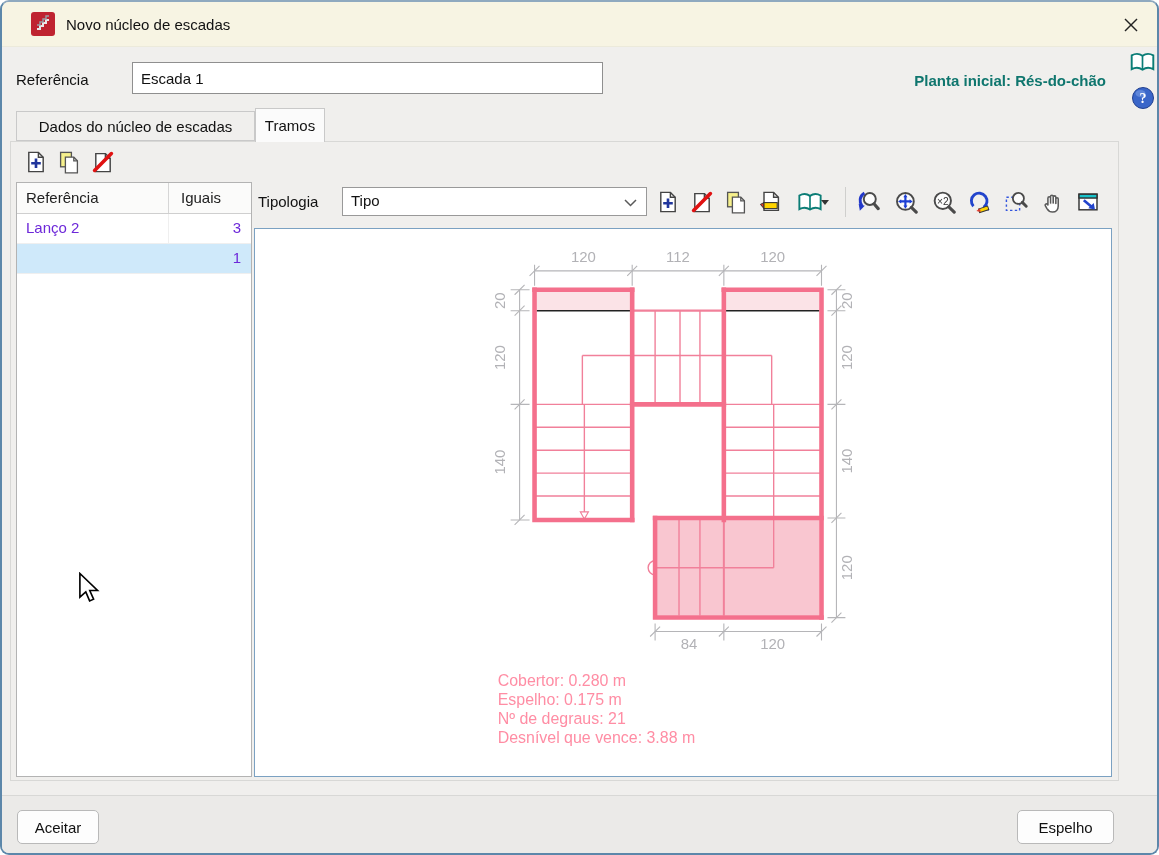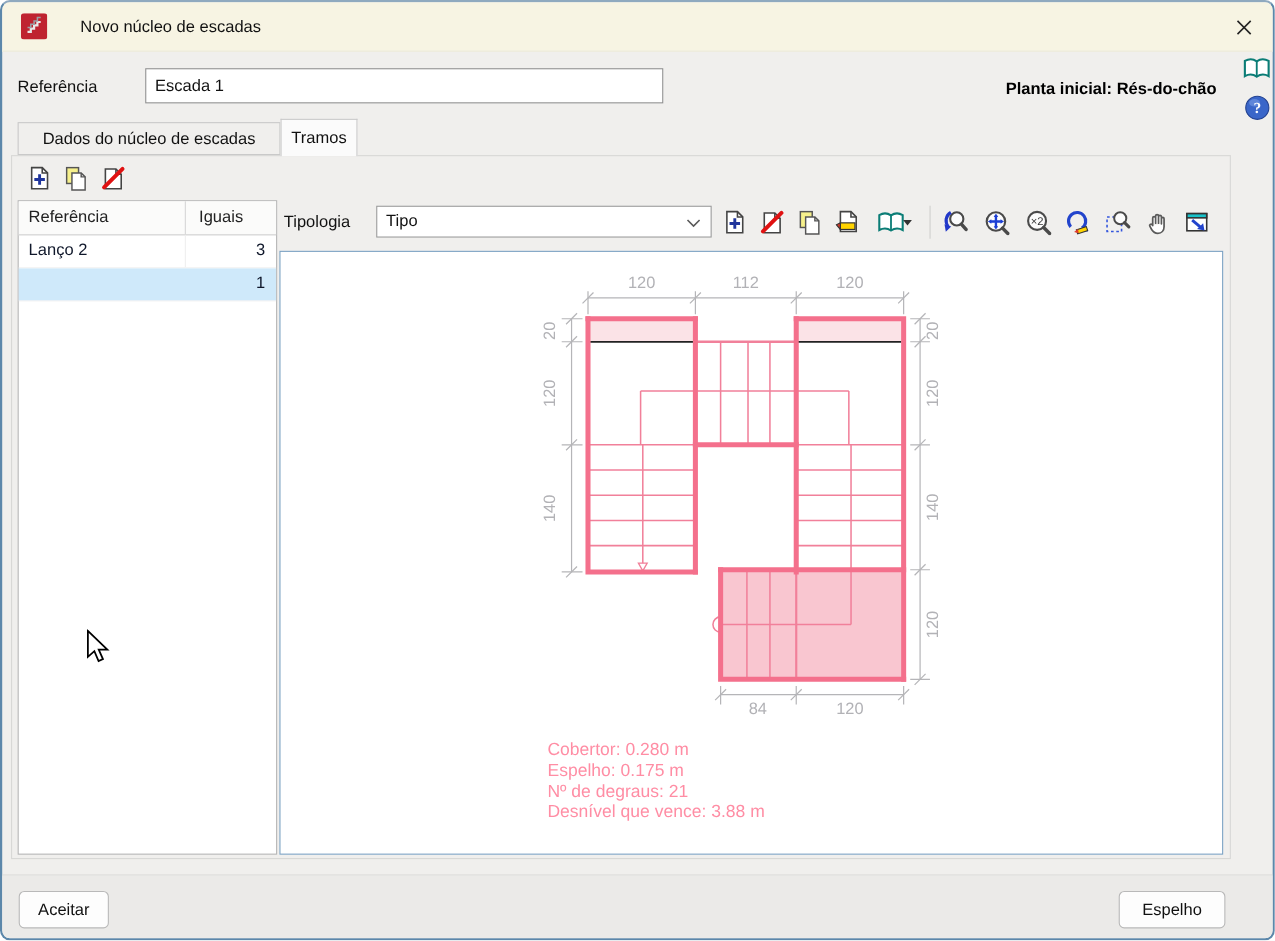--- a/index.html
+++ b/index.html
@@ -2,45 +2,45 @@
 <html><head>
 <meta charset="utf-8">
 <style>
   html,body{margin:0;padding:0;background:#ffffff;}
   *{box-sizing:border-box;}
   .stage{position:relative;width:1159px;height:855px;font-family:"Liberation Sans",sans-serif;}
   .win{position:absolute;inset:0;border:2px solid #5c87aa;border-top-color:#8fa9bf;border-radius:9px;
        overflow:hidden;background:#f0efed;}
   
   .titlebar{position:absolute;left:0;top:0;right:0;height:45px;background:#f7f4e3;display:flex;align-items:center;
-            padding-left:17px;border-bottom:1px solid #eceadb;gap:19px;}
+            padding-left:29px;border-bottom:1px solid #eceadb;}
   .app-icon{width:24px;height:24px;margin-right:11px;display:inline-block;}
   .title{font-size:15px;color:#111;}
   .close-btn{position:absolute;right:12px;top:9px;width:28px;height:28px;border:none;background:transparent;cursor:pointer;padding:4px;}
   
   .ref-label{position:absolute;left:14px;top:69px;font-size:15px;color:#111;}
   .ref-input{position:absolute;left:110px;top:60px;width:471px;height:32px;border:1px solid #8f8f8f;background:#fff;
              font-size:15px;font-family:"Liberation Sans",sans-serif;padding:0 8px;color:#111;margin-left:20px;}
-  .plant{position:absolute;right:51px;top:70px;font-size:15px;font-weight:bold;color:#000000;}
+  .plant{position:absolute;right:51px;top:70px;font-size:15px;font-weight:bold;color:#0f766e;}
   .side-btn{position:absolute;border:none;background:transparent;padding:0;cursor:pointer;}
   
   .tab{position:absolute;font-size:15px;color:#111;display:flex;align-items:center;justify-content:center;}
   .tab-inactive{left:14px;top:109px;width:239px;height:30px;background:#f0efed;border:1px solid #c9c9c9;}
   .tab-active{left:253px;top:106px;width:70px;height:34px;background:#fbfbfb;border:1px solid #c9c9c9;border-bottom:none;z-index:3;}
   .groupbox{position:absolute;left:8px;top:139px;width:1109px;height:640px;border:1px solid #d8d8d6;background:#f0efed;}
   
   .tbtn{position:absolute;width:28px;height:28px;border:none;background:transparent;padding:2px;cursor:pointer;}
   
   .table{position:absolute;left:14px;top:180px;width:236px;height:595px;background:#fff;border:1px solid #b3b3b3;}
   .thead{display:flex;height:31px;border-bottom:1px solid #cfcfcf;background:#fbfbfa;}
   .th{font-size:15px;color:#222;padding:6px 0 0 9px;}
   .th1{width:152px;border-right:1px solid #d6d6d6;}
   .th2{flex:1;padding-left:12px;}
   .tr{display:flex;height:30px;border-bottom:1px solid #efefef;}
-  .td{font-size:15px;color:#0f172a;padding:5px 0 0 9px;}
+  .td{font-size:15px;color:#6d28d9;padding:5px 0 0 9px;}
   .td1{width:152px;border-right:1px solid #efefef;}
   .td2{flex:1;text-align:right;padding-right:10px;}
   .sel1{background:#3d98d8;color:#fff;outline:1px dotted #1b4a68;outline-offset:-2px;}
   .sel2{background:#cfe9fa;}
   
   .typ-label{position:absolute;left:256px;top:191px;font-size:15px;color:#111;}
   .typ-select{position:absolute;left:340px;top:185px;width:305px;height:29px;background:#fff;border:1px solid #999;
               font-size:15px;color:#111;padding:4px 8px;cursor:pointer;}
   .typ-select svg{position:absolute;right:9px;top:11px;}
   

